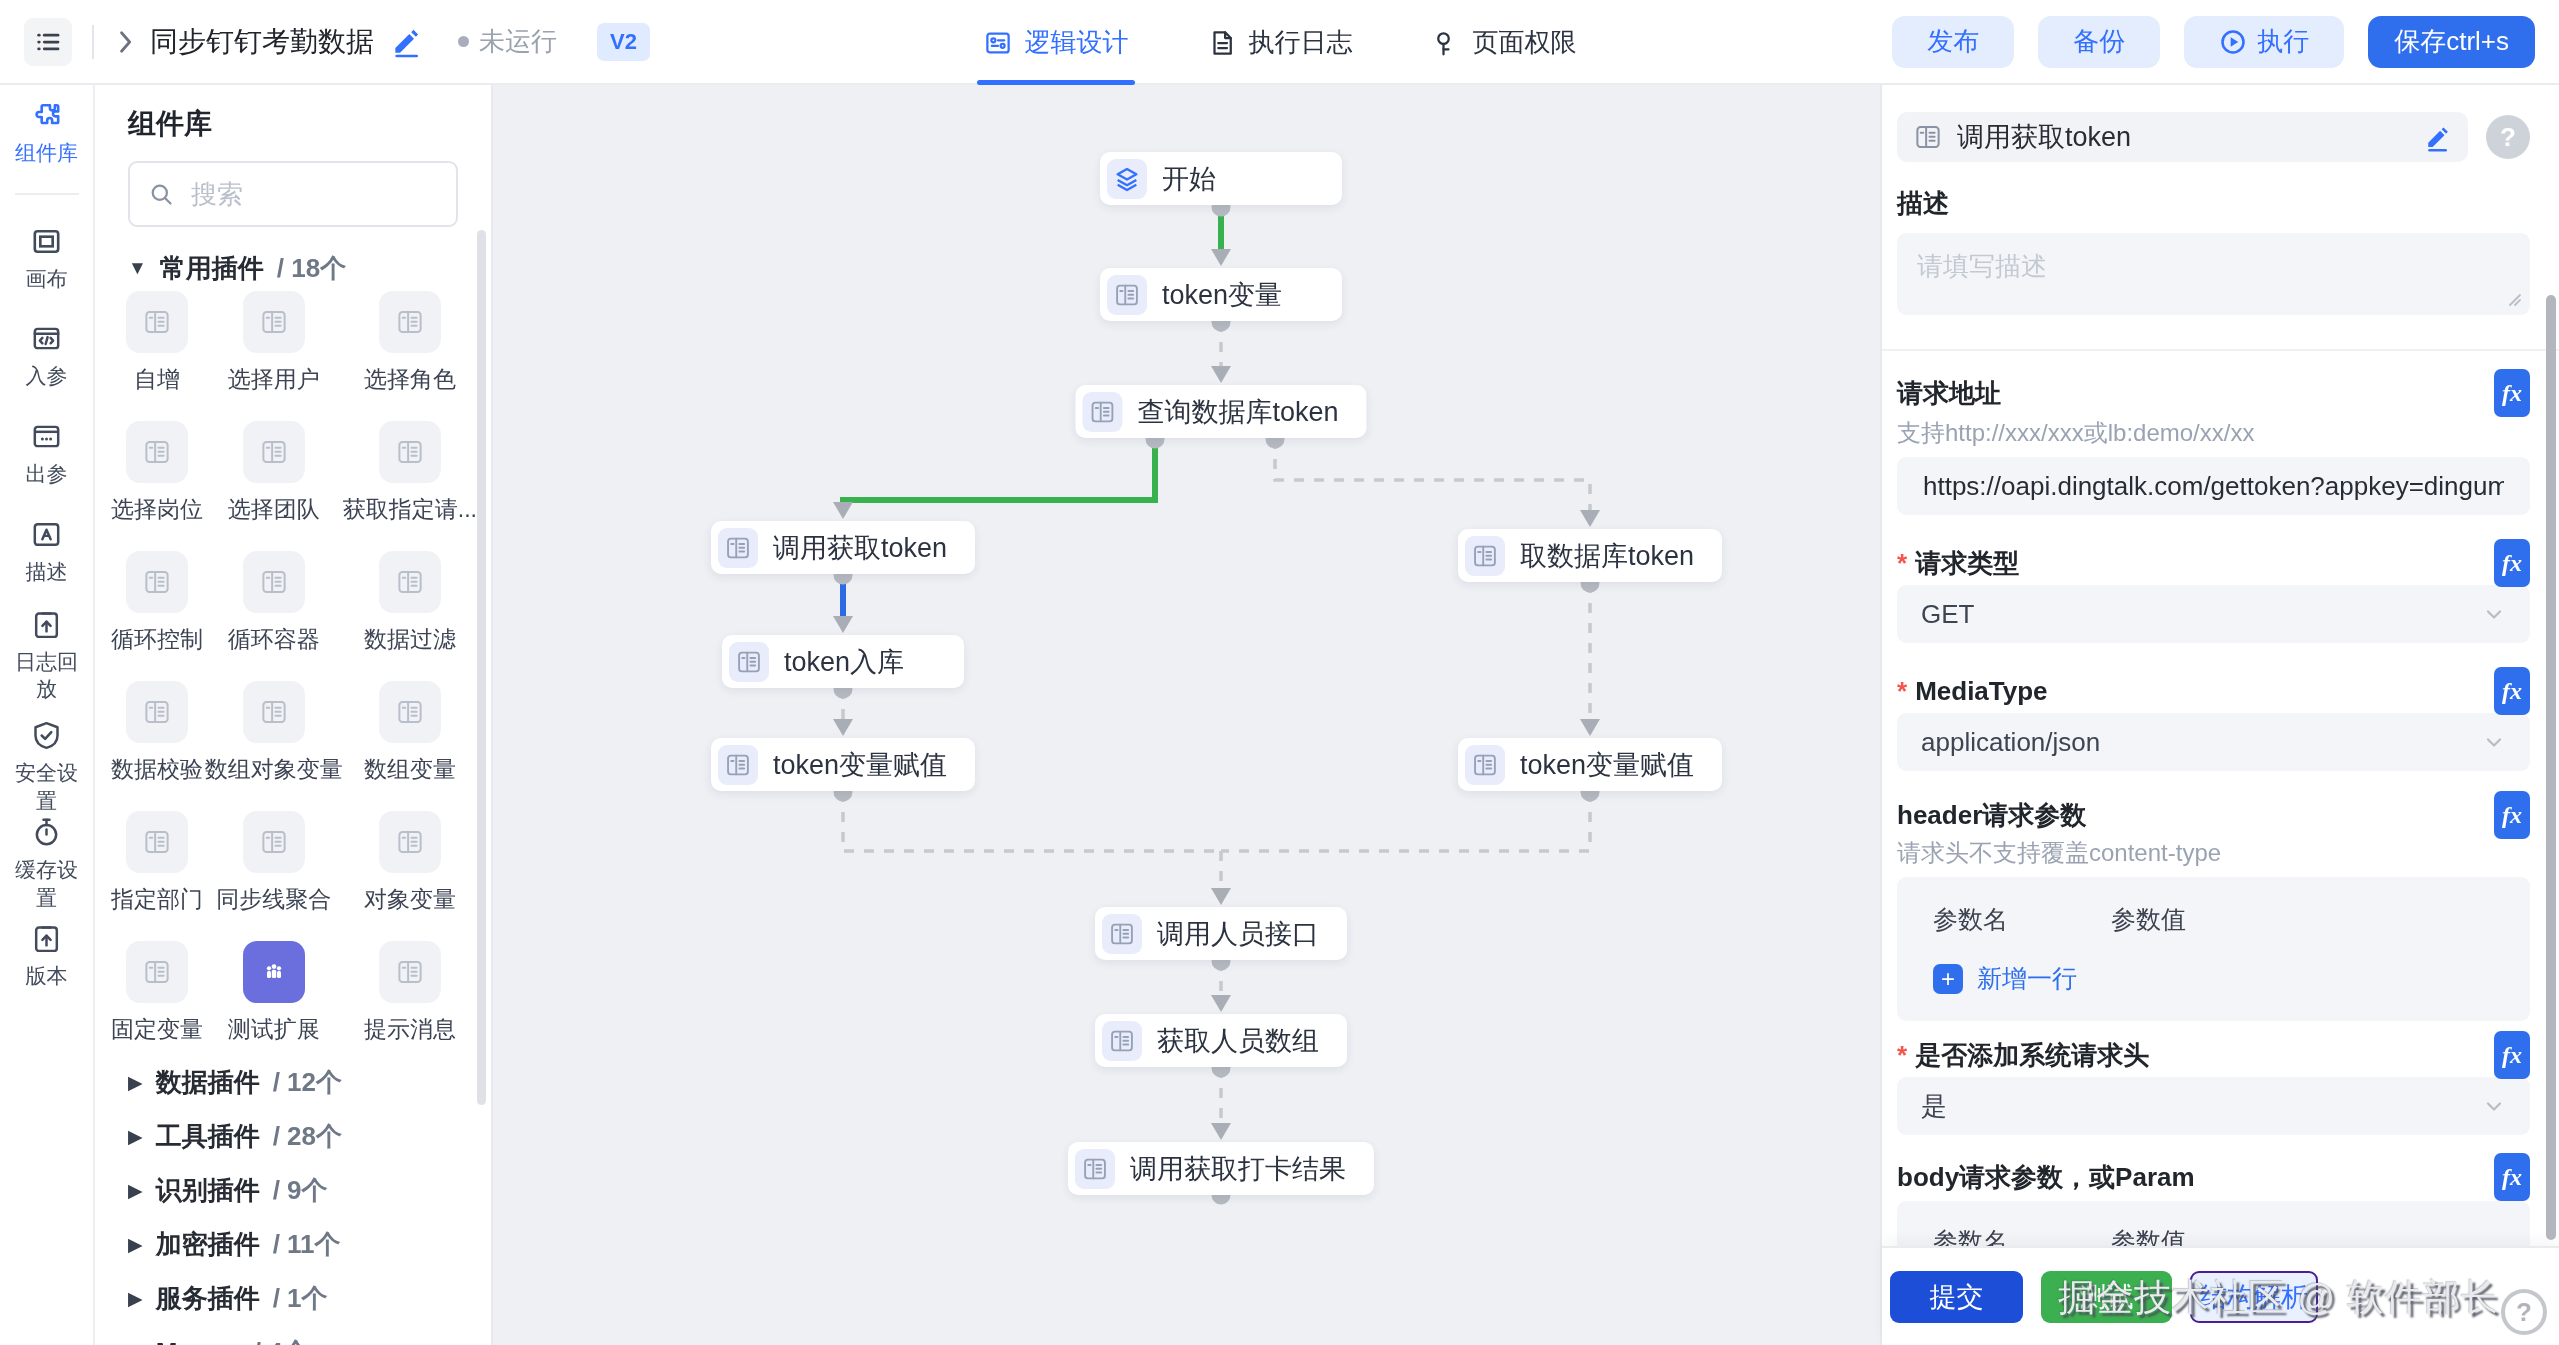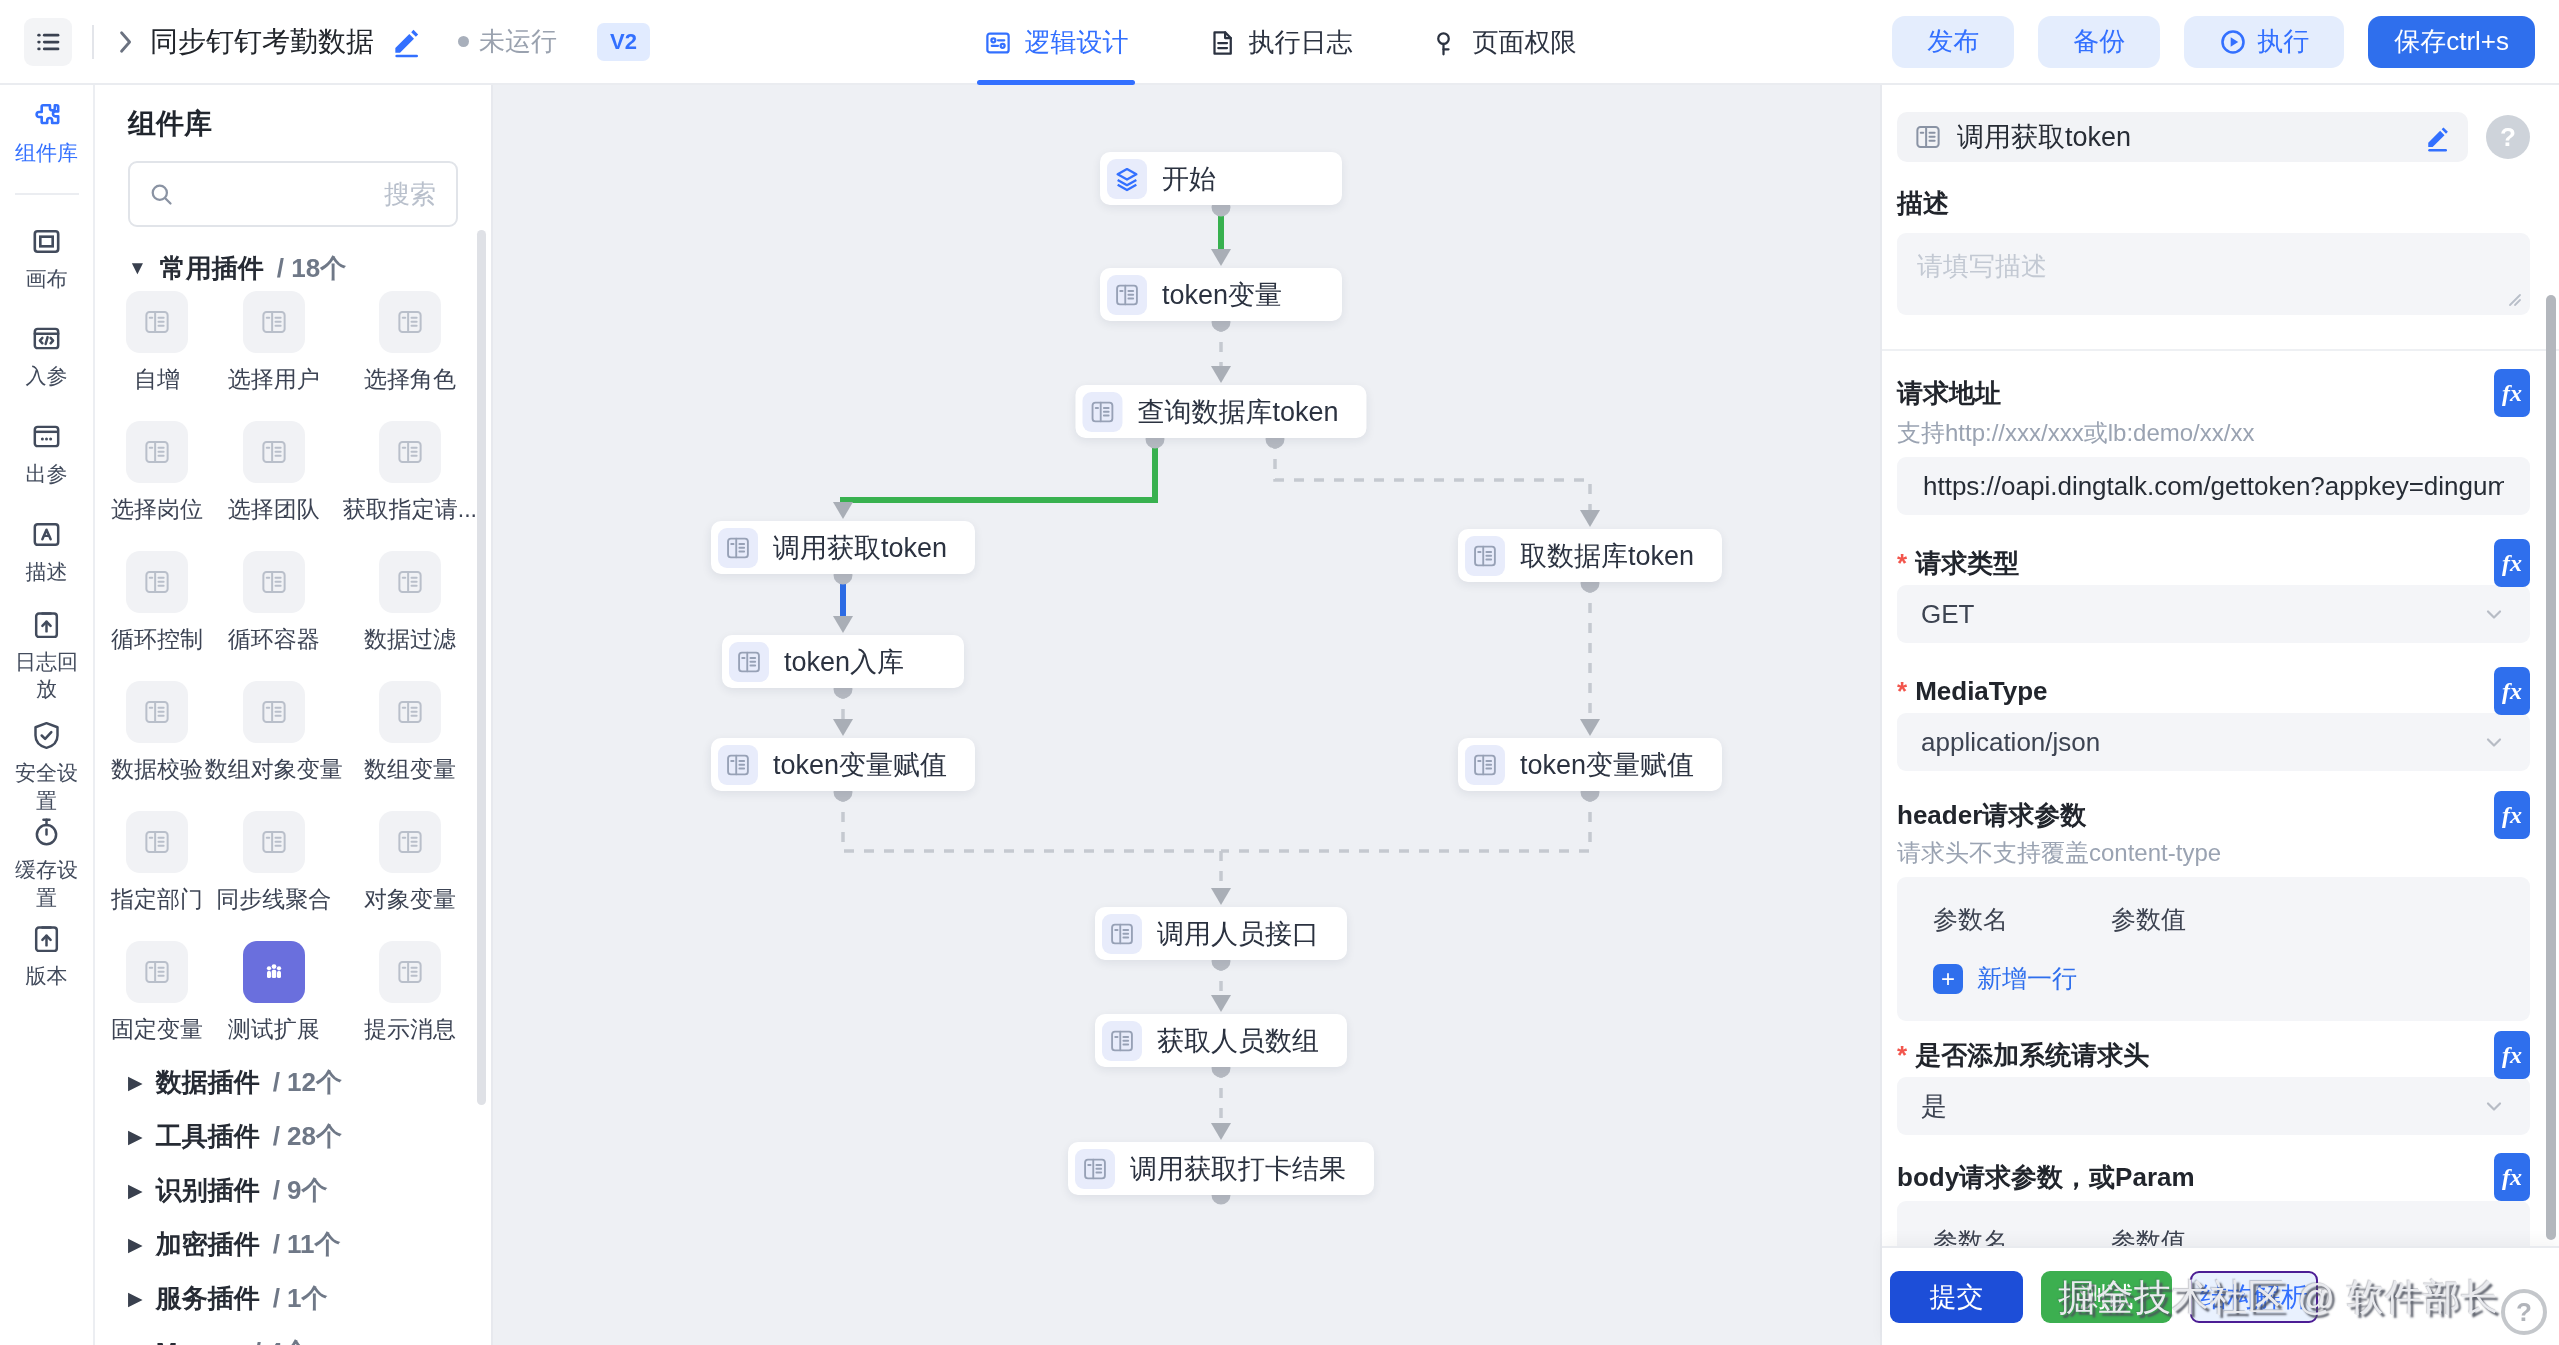--- a/index.html
+++ b/index.html
@@ -40,21 +40,21 @@
   .rail-sep{width:64px;height:2px;background:#ebedf1;margin-top:26px;}
   .mt22{margin-top:22px!important}.mt16{margin-top:16px!important}
   .mt2{margin-top:2px!important}.mt10{margin-top:10px!important}
 
   
   #library{position:absolute;left:95px;top:85px;width:398px;bottom:0;background:#fff;
     border-right:2px solid #e7e9ee;z-index:10;overflow:hidden;}
   .lib-title{margin:20px 0 0 33px;font-size:28px;font-weight:bold;color:#21262e;}
   .searchbox{margin:18px 33px 0 33px;height:66px;border:2px solid #e1e4e9;border-radius:9px;
     display:flex;align-items:center;gap:14px;padding:0 18px;}
-  .searchbox input{border:none;outline:none;font-size:26px;flex:1;min-width:0;color:#333;background:transparent;text-align:right;}
+  .searchbox input{border:none;outline:none;font-size:26px;flex:1;min-width:0;color:#333;background:transparent;}
   .searchbox input::placeholder{color:#b9c0cc;}
   .sec-head{margin:24px 0 0 33px;display:flex;align-items:center;gap:13px;font-size:26px;height:34px;}
   .caret{font-size:19px;color:#39404e;}
   .sec-label{font-weight:bold;color:#262b34;}
   .sec-count{color:#6f7887;font-weight:600;}
   .grid{margin:6px 14px 0 14px;display:grid;grid-template-columns:repeat(3,1fr);row-gap:26px;}
   .pitem{display:flex;flex-direction:column;align-items:center;cursor:grab;}
   .pcard{width:62px;height:62px;background:#f1f2f5;border-radius:14px;display:flex;
     align-items:center;justify-content:center;color:#b9bfca;}
   .pcard.purple{background:#6a6fdd;color:#fff;}

